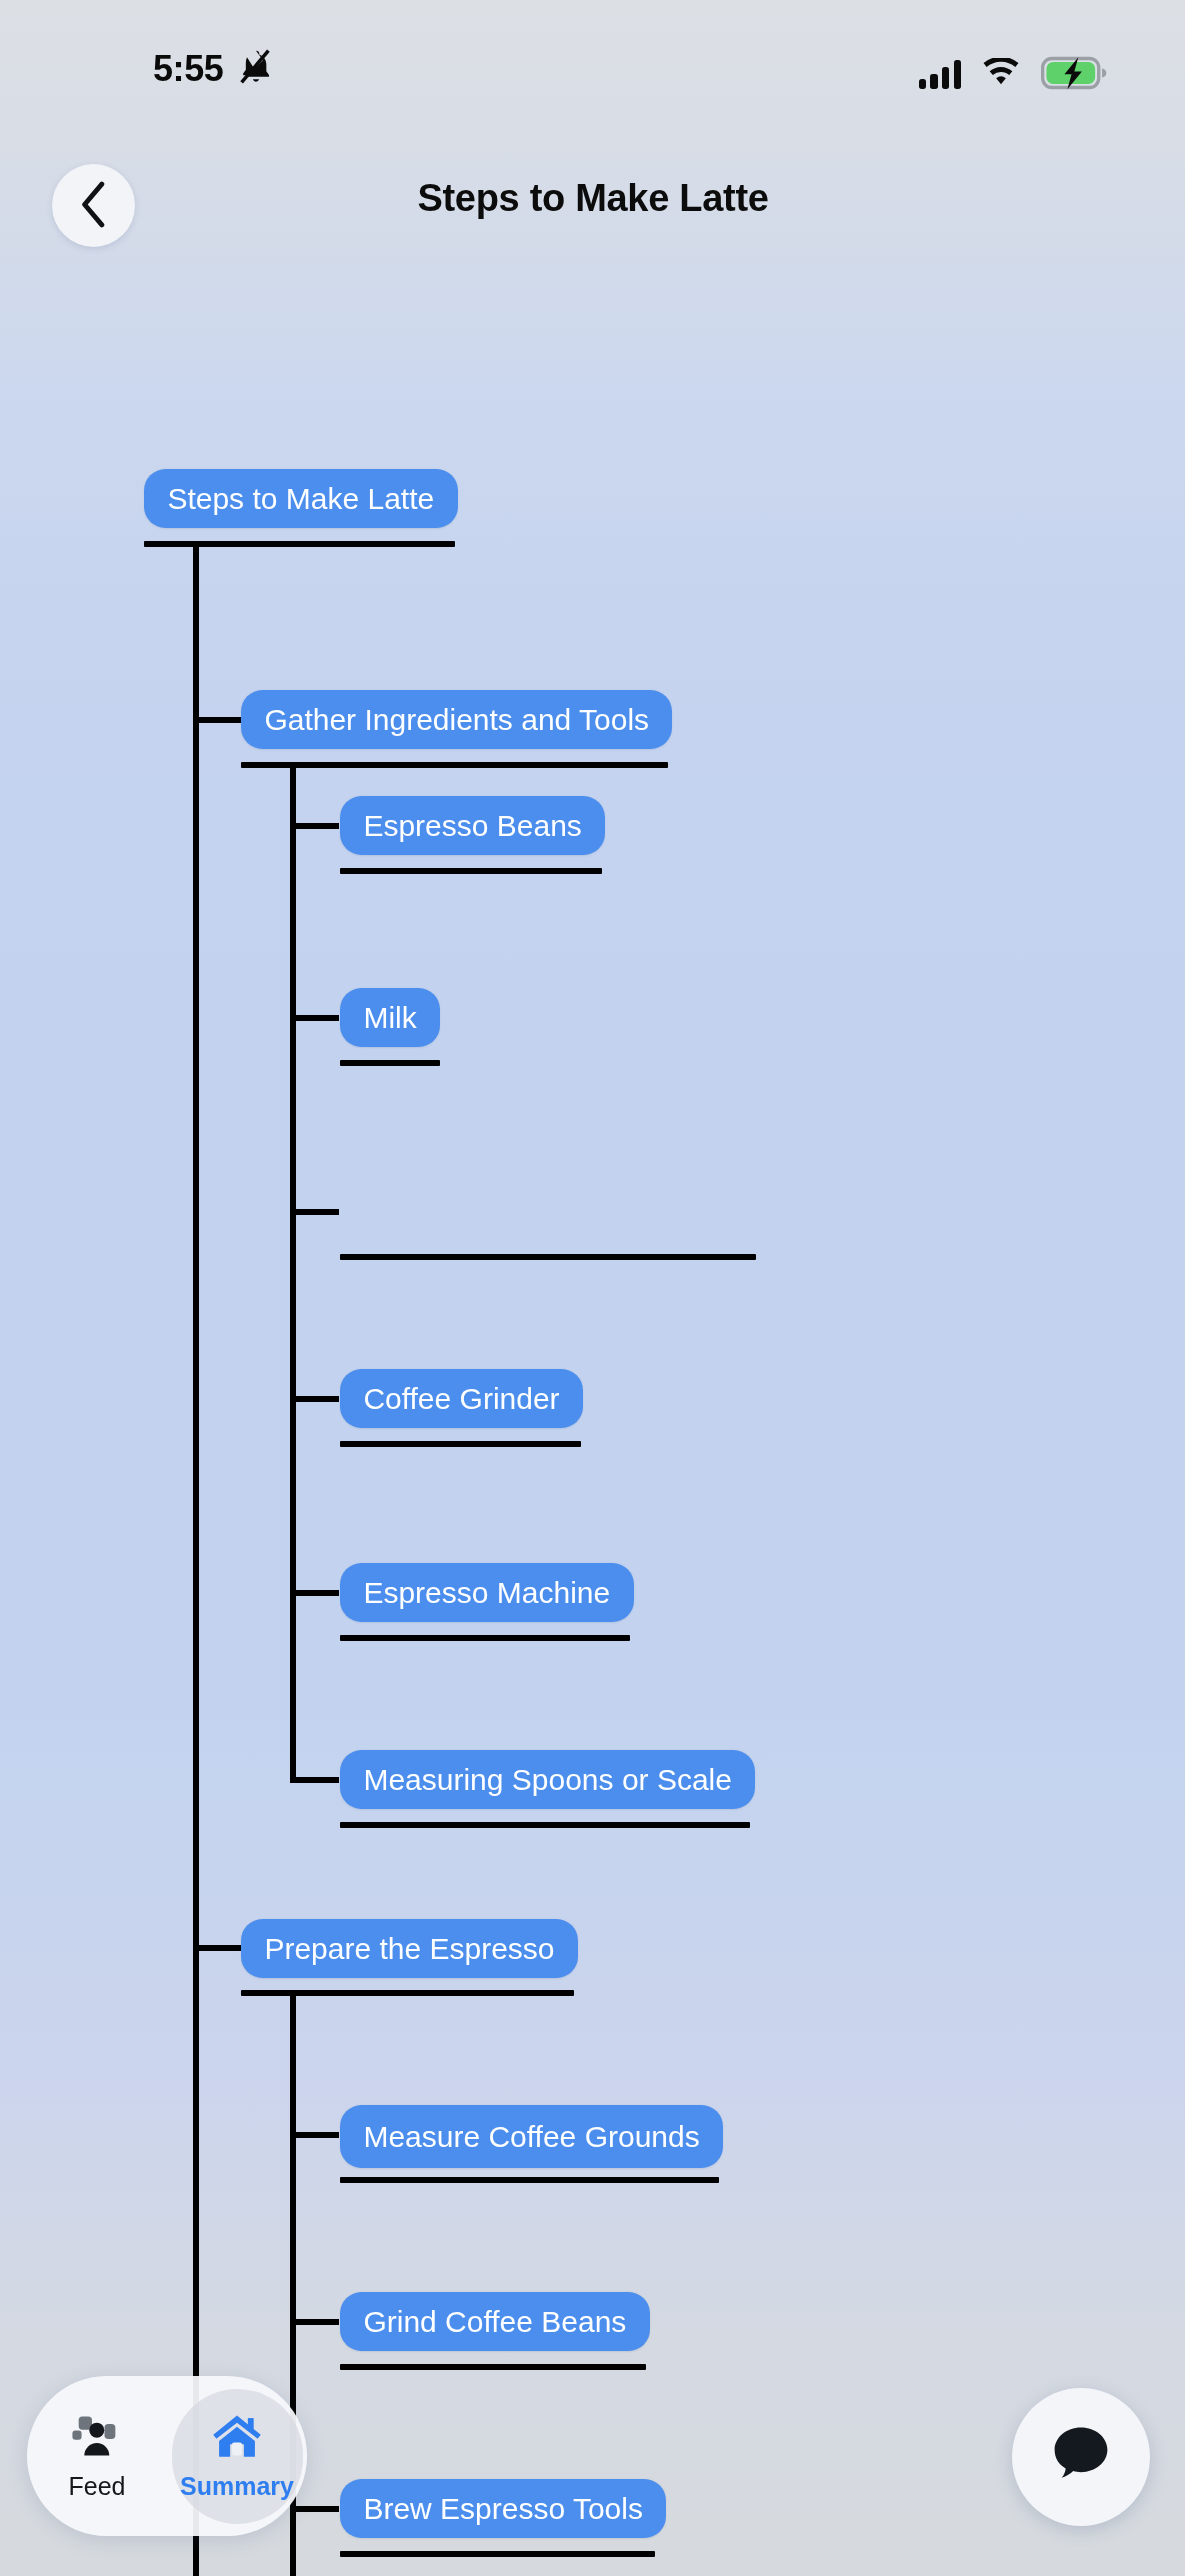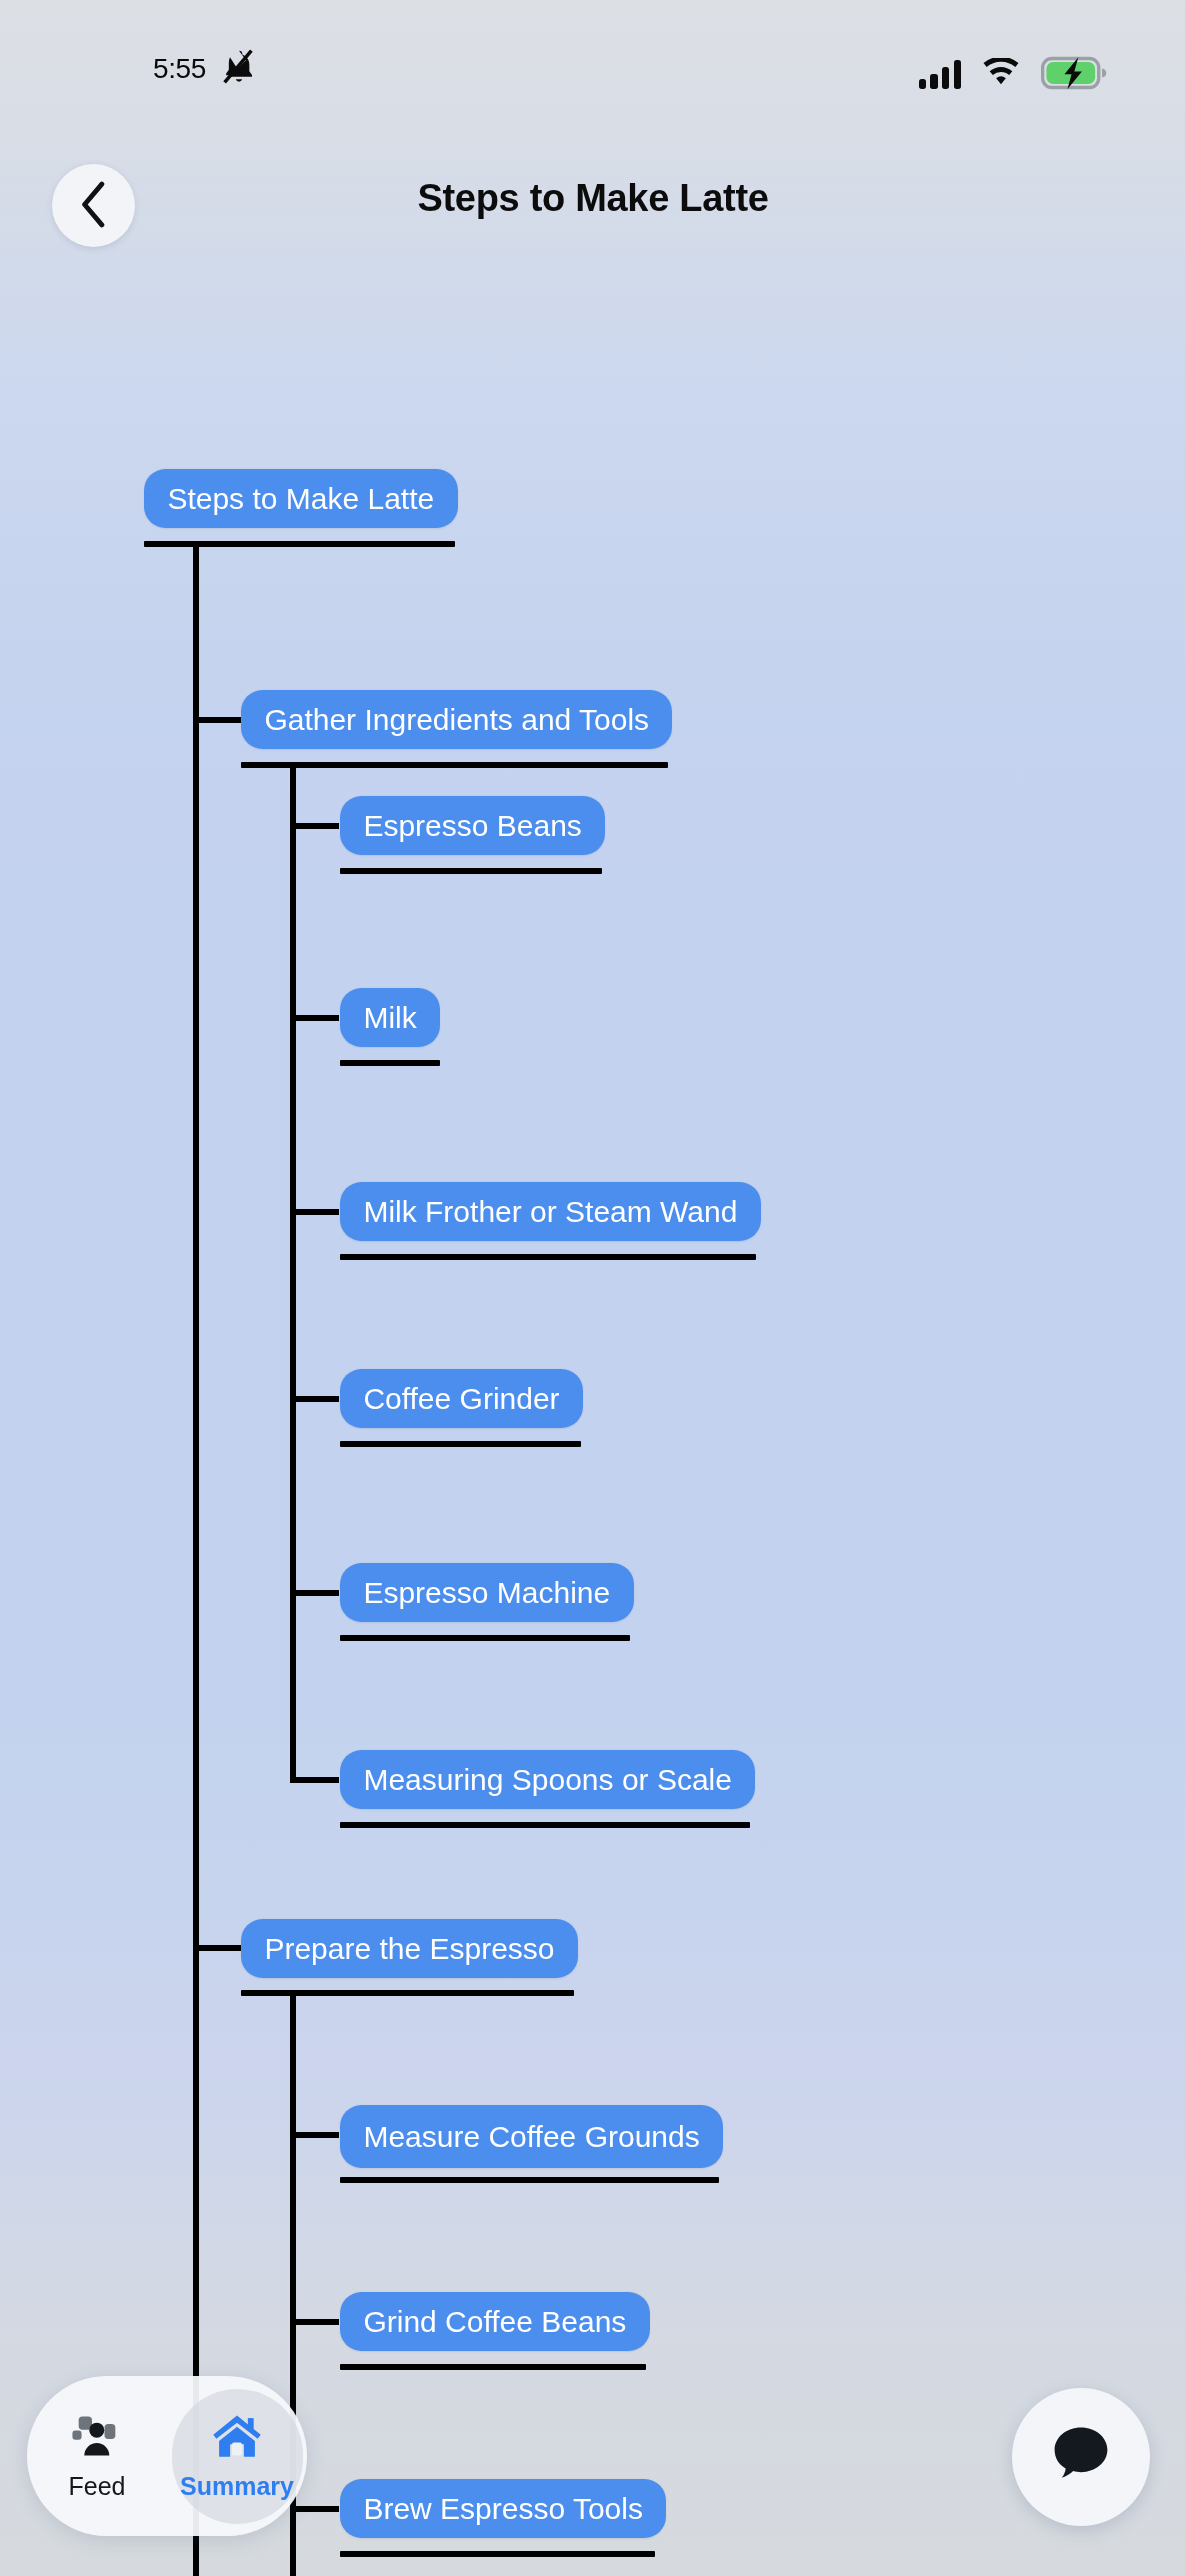--- a/index.html
+++ b/index.html
@@ -30,21 +30,21 @@
   
   #statusbar {
     position:absolute; top:0; left:0; width:1186px; height:117px;
     z-index:40;
   }
   #st-left {
     position:absolute; left:153px; top:47px;
     display:flex; align-items:center; gap:12.6px;
   }
   #st-time {
-    font-size:28px; font-weight:400; color:#0a0a0a;
+    font-size:36px; font-weight:700; color:#0a0a0a;
     letter-spacing:-0.4px; line-height:1;
   }
   #st-right {
     position:absolute; right:79px; top:56px;
     display:flex; align-items:center; gap:20px;
   }
   .bars { display:flex; align-items:flex-end; gap:4.5px; height:29px; }
   .bars i { display:block; width:7.2px; background:#0b0b0c; border-radius:2.7px; }
   .bars i:nth-child(1){height:10px;}
   .bars i:nth-child(2){height:15.3px;}
@@ -178,21 +178,20 @@
     <div class="node" style="left: 241px; top: 690px; height: 59px;">Gather Ingredients and Tools</div>
     <div class="underline" style="left: 241px; top: 762px; width: 427px;"></div>
     <div class="branch" style="left: 193px; top: 717px; width: 48px;"></div>
     <div class="trunk" style="left: 290px; top: 762px; height: 1021px;"></div>
     <div class="node" style="left: 340px; top: 796px; height: 59px;">Espresso Beans</div>
     <div class="underline" style="left: 340px; top: 868px; width: 262px;"></div>
     <div class="branch" style="left: 290px; top: 823px; width: 49px;"></div>
     <div class="node" style="left: 340px; top: 988px; height: 59px;">Milk</div>
     <div class="underline" style="left: 340px; top: 1060px; width: 100px;"></div>
     <div class="branch" style="left: 290px; top: 1015px; width: 49px;"></div>
-    <div class="node" style="left: 340px; top: 1182px; height: 59px;">Milk Frother or Steam Wand</div>
     <div class="underline" style="left: 340px; top: 1254px; width: 416px;"></div>
     <div class="branch" style="left: 290px; top: 1209px; width: 49px;"></div>
     <div class="node" style="left: 340px; top: 1369px; height: 59px;">Coffee Grinder</div>
     <div class="underline" style="left: 340px; top: 1441px; width: 241px;"></div>
     <div class="branch" style="left: 290px; top: 1396px; width: 49px;"></div>
     <div class="node" style="left: 340px; top: 1563px; height: 59px;">Espresso Machine</div>
     <div class="underline" style="left: 340px; top: 1635px; width: 290px;"></div>
     <div class="branch" style="left: 290px; top: 1590px; width: 49px;"></div>
     <div class="node" style="left: 340px; top: 1750px; height: 59px;">Measuring Spoons or Scale</div>
     <div class="underline" style="left: 340px; top: 1822px; width: 410px;"></div>

